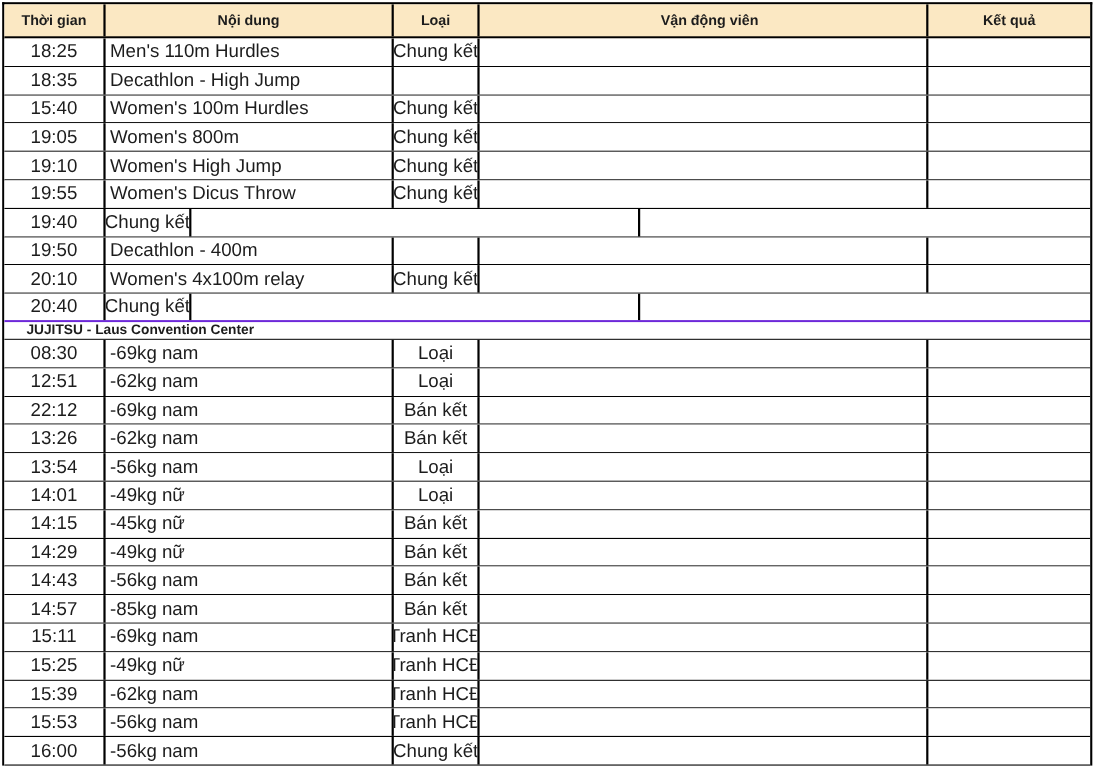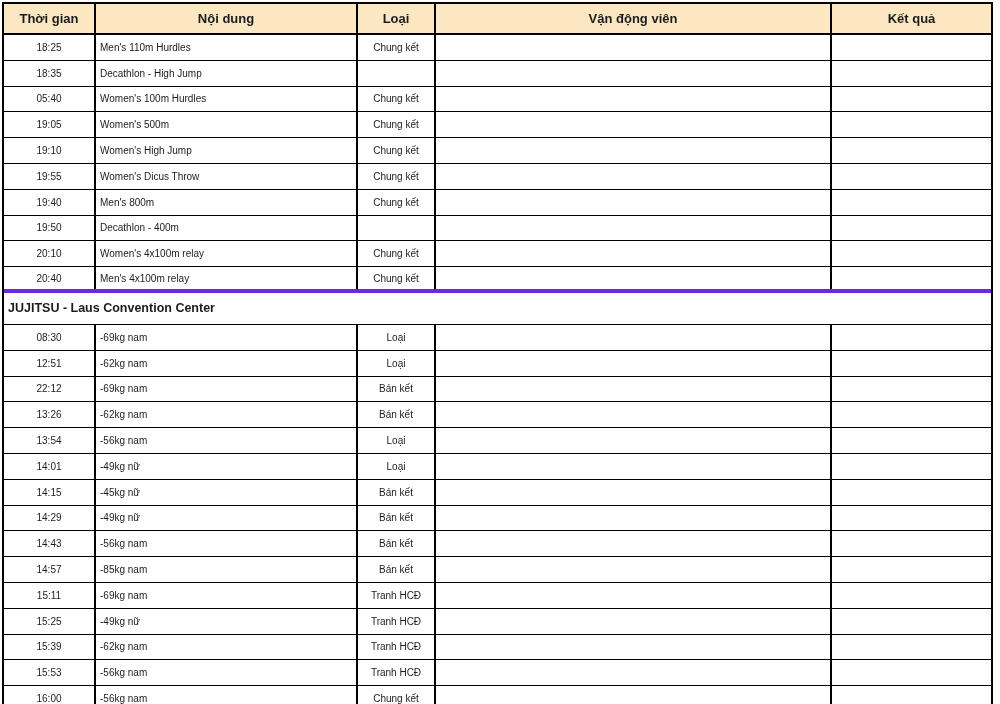--- a/index.html
+++ b/index.html
@@ -34,47 +34,47 @@
     background: #FBE8C3;
     font-weight: bold;
     font-size: 13px;
   }
   .row {
     display: flex;
     height: 25.8px;
     box-sizing: border-box;
     border-bottom: 1px solid #000;
     background: #ffffff;
-    font-size: 10px;
+    font-size: 17px;
   }
   .row.section-last {
-    border-bottom: 4px solid #6d28d9;
+    border-bottom: 2px solid #6d28d9;
   }
   .section-row {
     display: flex;
     align-items: center;
-    height: 32px;
+    height: 16px;
     box-sizing: border-box;
     border-bottom: 1px solid #000;
     background: #ffffff;
     font-size: 12.5px;
     font-weight: bold;
-    padding-left: 4px;
+    padding-left: 20px;
   }
   .cell {
     box-sizing: border-box;
     display: flex;
     align-items: center;
     overflow: hidden;
     white-space: nowrap;
   }
   .c-time   { width: 92px;  justify-content: center; border-right: 2px solid #000; }
   .c-event  { width: 262px; justify-content: flex-start; padding-left: 4px; border-right: 2px solid #000; }
   .c-round  { width: 78px;  justify-content: center; border-right: 2px solid #000; }
-  .c-athlete{ width: 396px; justify-content: flex-start; padding-left: 4px; border-right: 2px solid #000; }
+  .c-athlete{ width: 396px; justify-content: flex-start; padding-left: 4px; border-right: 2px solid #000; margin-left: 12px; }
   .c-result { flex: 1; justify-content: center; }
   .header-row .cell { justify-content: center; padding-left: 0; }
 </style>
 </head>
 <body>
 
 <div class="stage">
   <div class="sched-table">
     <div class="header-row">
       <div class="cell c-time">Thời gian</div>
@@ -92,71 +92,69 @@
     <div class="cell c-result"></div>
   </div>
         <div class="row">
     <div class="cell c-time">18:35</div>
     <div class="cell c-event">Decathlon - High Jump</div>
     <div class="cell c-round"></div>
     <div class="cell c-athlete"></div>
     <div class="cell c-result"></div>
   </div>
         <div class="row">
-    <div class="cell c-time">05:40</div>
+    <div class="cell c-time">15:40</div>
     <div class="cell c-event">Women's 100m Hurdles</div>
     <div class="cell c-round">Chung kết</div>
     <div class="cell c-athlete"></div>
     <div class="cell c-result"></div>
   </div>
         <div class="row">
     <div class="cell c-time">19:05</div>
-    <div class="cell c-event">Women's 500m</div>
+    <div class="cell c-event">Women's 800m</div>
     <div class="cell c-round">Chung kết</div>
     <div class="cell c-athlete"></div>
     <div class="cell c-result"></div>
   </div>
         <div class="row">
     <div class="cell c-time">19:10</div>
     <div class="cell c-event">Women's High Jump</div>
     <div class="cell c-round">Chung kết</div>
     <div class="cell c-athlete"></div>
     <div class="cell c-result"></div>
   </div>
         <div class="row">
     <div class="cell c-time">19:55</div>
     <div class="cell c-event">Women's Dicus Throw</div>
     <div class="cell c-round">Chung kết</div>
     <div class="cell c-athlete"></div>
     <div class="cell c-result"></div>
   </div>
         <div class="row">
     <div class="cell c-time">19:40</div>
-    <div class="cell c-event">Men's 800m</div>
     <div class="cell c-round">Chung kết</div>
     <div class="cell c-athlete"></div>
     <div class="cell c-result"></div>
   </div>
         <div class="row">
     <div class="cell c-time">19:50</div>
     <div class="cell c-event">Decathlon - 400m</div>
     <div class="cell c-round"></div>
     <div class="cell c-athlete"></div>
     <div class="cell c-result"></div>
   </div>
         <div class="row">
     <div class="cell c-time">20:10</div>
     <div class="cell c-event">Women's 4x100m relay</div>
     <div class="cell c-round">Chung kết</div>
     <div class="cell c-athlete"></div>
     <div class="cell c-result"></div>
   </div>
         <div class="row section-last">
     <div class="cell c-time">20:40</div>
-    <div class="cell c-event">Men's 4x100m relay</div>
     <div class="cell c-round">Chung kết</div>
     <div class="cell c-athlete"></div>
     <div class="cell c-result"></div>
   </div>
         <div class="section-row">JUJITSU - Laus Convention Center</div>
         <div class="row">
     <div class="cell c-time">08:30</div>
     <div class="cell c-event">-69kg nam</div>
     <div class="cell c-round">Loại</div>
     <div class="cell c-athlete"></div>

